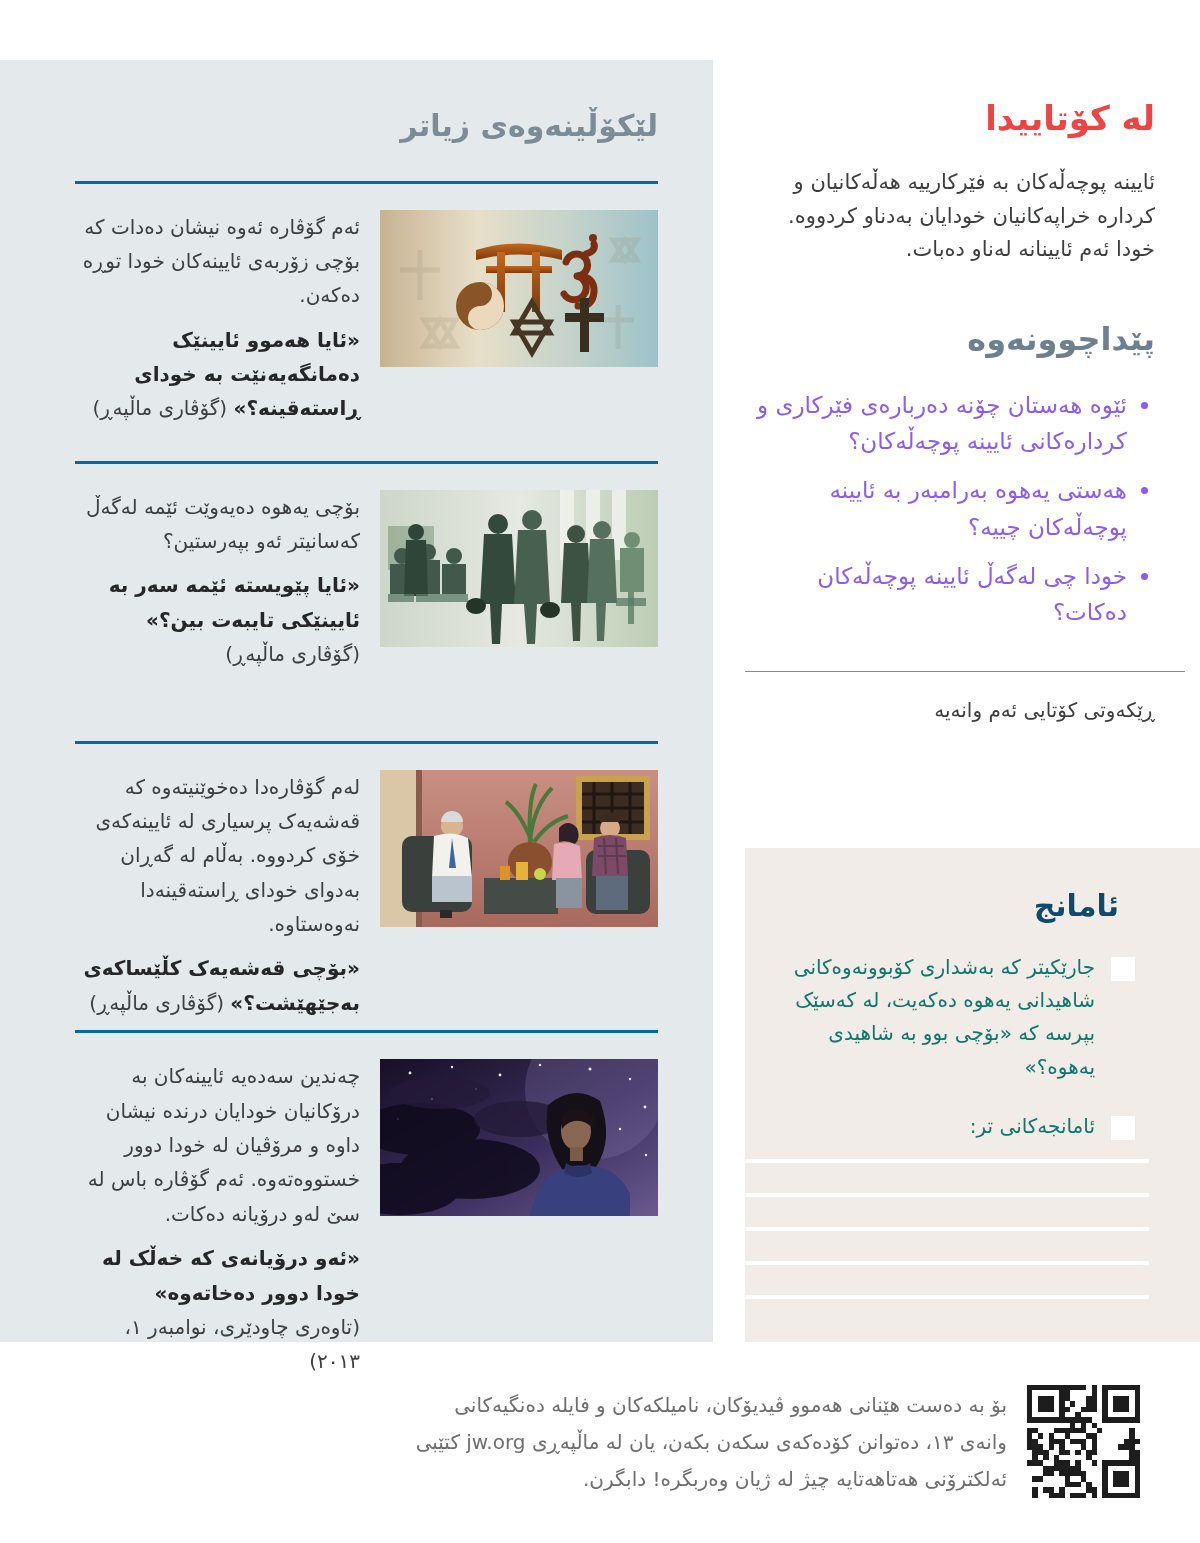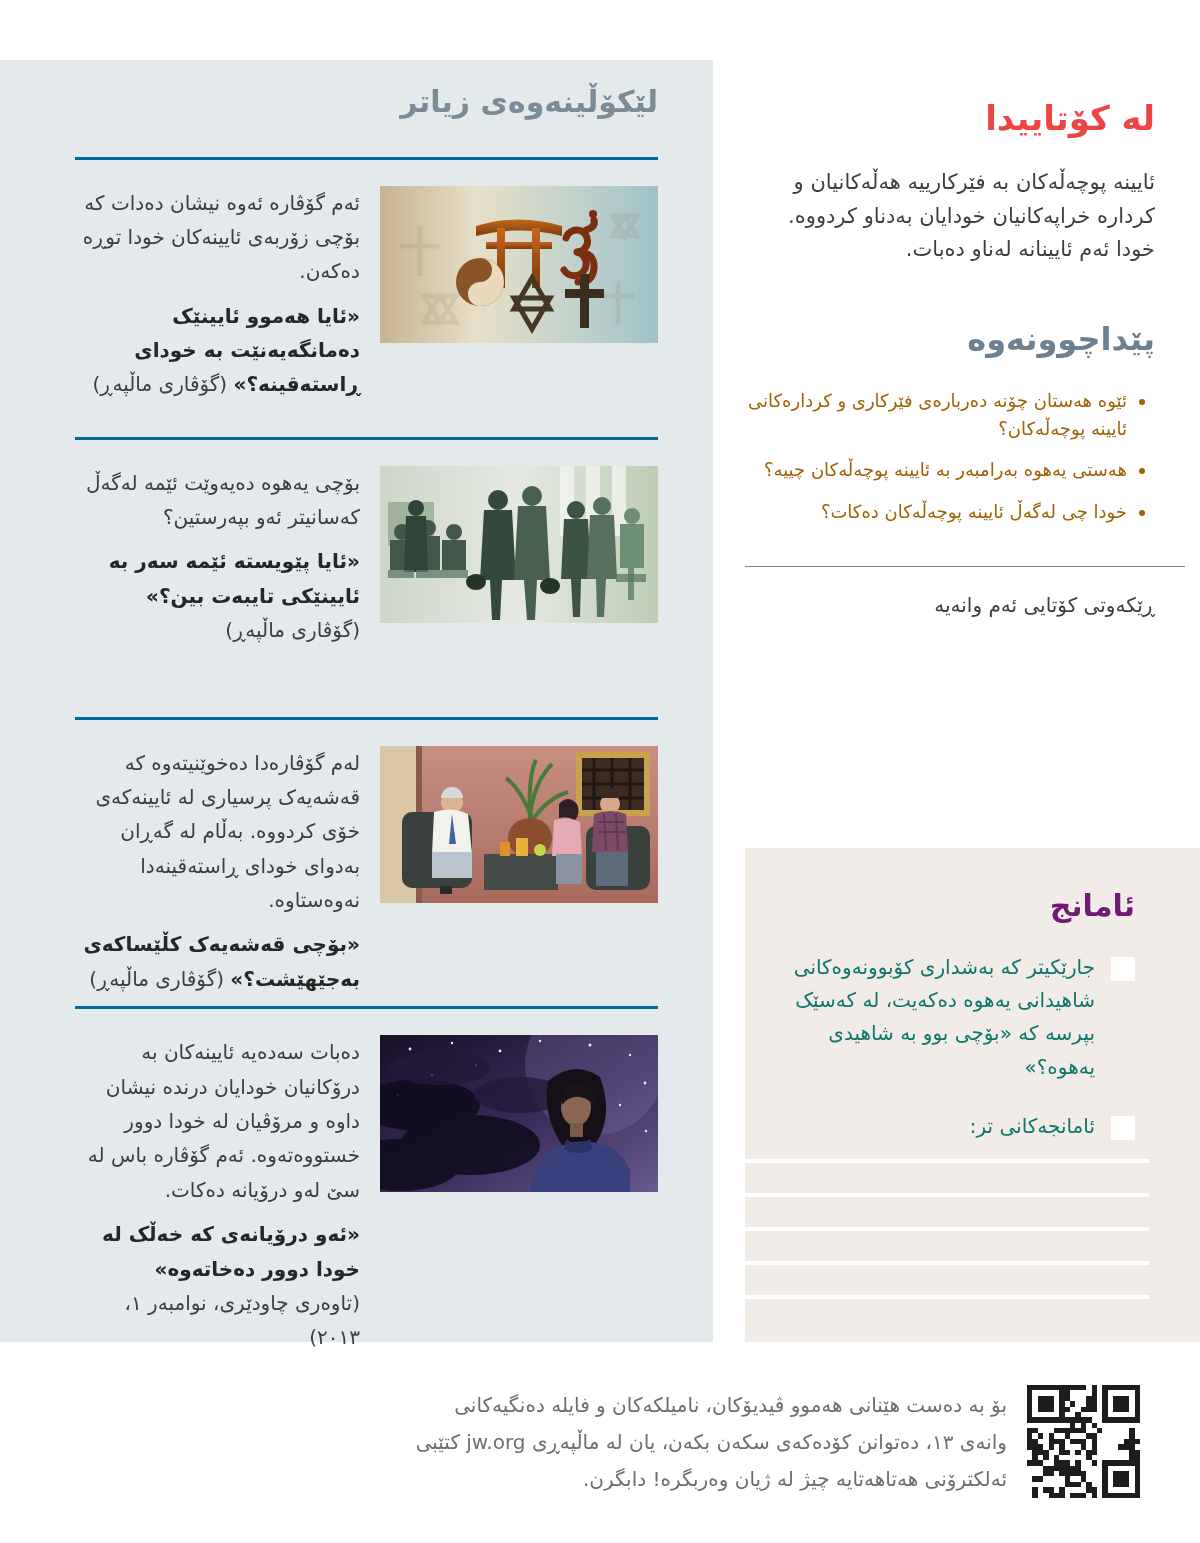--- a/index.html
+++ b/index.html
@@ -2,45 +2,45 @@
 <html dir="rtl" lang="ckb"><head>
 <meta charset="utf-8">
 <style>
   html,body{margin:0;padding:0;background:#fff;}
   body{font-family:"DejaVu Sans","Liberation Sans",sans-serif;}
   .page{position:relative;width:1200px;height:1543px;background:#ffffff;overflow:hidden;direction:rtl;}
 
   
   .panel{position:absolute;left:0;top:60px;width:713px;height:1282px;background:#e4e9ec;
          box-sizing:border-box;padding:0 55px 0 75px;}
-  .panel-title{margin:20px 0 0 0;font-size:30px;font-weight:bold;color:#7b8c98;text-align:right;line-height:1.45;}
+  .panel-title{margin:44px 0 0 0;font-size:30px;font-weight:bold;color:#7b8c98;text-align:right;line-height:1.45;}
   .panel-title-gap{height:33px;}
   .item{box-sizing:border-box;border-top:3px solid #0369a1;padding:26px 0 0 0;display:flex;gap:20px;min-height:280px;}
   .item.last{min-height:320px;}
   .thumb{flex:0 0 278px;width:278px;height:157px;overflow:hidden;}
   .thumb svg{display:block;width:278px;height:157px;}
   .item-text{flex:1;font-size:20px;line-height:1.72;color:#3c3e40;text-align:right;}
   .item-text p{margin:0 0 10px 0;}
   .item-text .quote{font-weight:bold;color:#262626;}
   .item-text .source{font-weight:normal;color:#3c3e40;}
 
   
   .rightcol{position:absolute;left:745px;top:96px;width:410px;text-align:right;}
   .h-coral{margin:0;font-size:34px;font-weight:bold;color:#ef4444;line-height:1.3;}
   .conclusion-p{margin:26px 0 0 0;font-size:21px;line-height:1.6;color:#3c3e40;}
   .h-slate{margin:52px 0 0 0;font-size:32px;font-weight:bold;color:#6d8090;line-height:1.3;}
   .review-list{margin:26px 0 0 0;padding:0 28px 0 0;list-style:disc outside;color:#1d1d1d;}
-  .review-list li{font-size:18px;line-height:1.58;color:#a16207;margin:0 0 13px 0;}
+  .review-list li{font-size:23px;line-height:1.58;color:#8b5cf6;margin:0 0 13px 0;}
   .end-divider{border:none;border-top:1px solid #8a8a8a;margin:40px -30px 0 0;}
   .end-note{margin:26px 0 0 0;font-size:20px;color:#3c3e40;}
 
   
   .goal-box{position:absolute;left:745px;right:0;top:848px;height:494px;background:#f1ece7;
             box-sizing:border-box;padding:0 65px 0 16px;text-align:right;overflow:hidden;}
-  .goal-title{margin:38px 0 0 0;font-size:30px;font-weight:bold;color:#701a75;line-height:1.3;}
+  .goal-title{margin:38px 16px 0 0;font-size:30px;font-weight:bold;color:#0c4a6e;line-height:1.3;}
   .check-row{display:flex;gap:16px;margin-top:26px;align-items:flex-start;}
   .check-row.second{margin-top:26px;}
   .checkbox{flex:0 0 24px;width:24px;height:24px;background:#ffffff;margin-top:6px;}
   .check-text{flex:1;font-size:20px;line-height:1.66;color:#0f766e;}
   .goal-lines{margin:16px -14px 0 -16px;}
   .goal-line{height:4px;background:#ffffff;margin-bottom:30px;margin-right:0;width:calc(100% - 0px);}
 
   
   .footer{position:absolute;top:1373px;right:60px;display:flex;gap:20px;align-items:flex-end;}
   .qr{width:113px;height:113px;background:#ffffff;display:grid;
@@ -293,21 +293,21 @@
           <path d="M168,46 q26,-22 52,-4 q14,38 -4,66 q-20,10 -34,2 q-20,-30 -14,-64" fill="#150f17"></path>
           <ellipse cx="196" cy="72" rx="15" ry="19" fill="#8a6752"></ellipse>
           <path d="M182,56 q14,-14 30,0 q4,6 2,14 q-10,-10 -20,-8 q-8,2 -12,8 z" fill="#1a1216"></path>
           <path d="M214,64 q8,26 -2,44 q-14,22 -34,12 q-8,-26 4,-42" fill="none"></path>
           <rect x="190" y="88" width="13" height="14" fill="#7a5a48"></rect>
           <path d="M150,157 q8,-44 44,-50 q42,-4 56,28 l0,22 z" fill="#39407e"></path>
           <path d="M186,104 q12,8 24,0 l2,10 q-14,8 -28,0 z" fill="#2c3166"></path>
         </svg>
       </div>
       <div class="item-text">
-        <p>دەبات سەدەیە ئایینەکان بە درۆکانیان خودایان درندە نیشان داوە و مرۆڤیان لە خودا دوور خستووەتەوە. ئەم گۆڤارە باس لە سێ لەو درۆیانە دەکات.</p>
+        <p>چەندین سەدەیە ئایینەکان بە درۆکانیان خودایان درندە نیشان داوە و مرۆڤیان لە خودا دوور خستووەتەوە. ئەم گۆڤارە باس لە سێ لەو درۆیانە دەکات.</p>
         <p><span class="quote">«ئەو درۆیانەی کە خەڵک لە خودا دوور دەخاتەوە»</span><br>
            <span class="source">(تاوەری چاودێری، نوامبەر ۱، ۲۰۱۳)</span></p>
       </div>
     </div>
   </div>
 
   <div class="rightcol">
     <h1 class="h-coral">لە کۆتاییدا</h1>
     <p class="conclusion-p">ئایینە پوچەڵەکان بە فێرکارییە هەڵەکانیان و کردارە خراپەکانیان خودایان بەدناو کردووە. خودا ئەم ئایینانە لەناو دەبات.</p>
 

